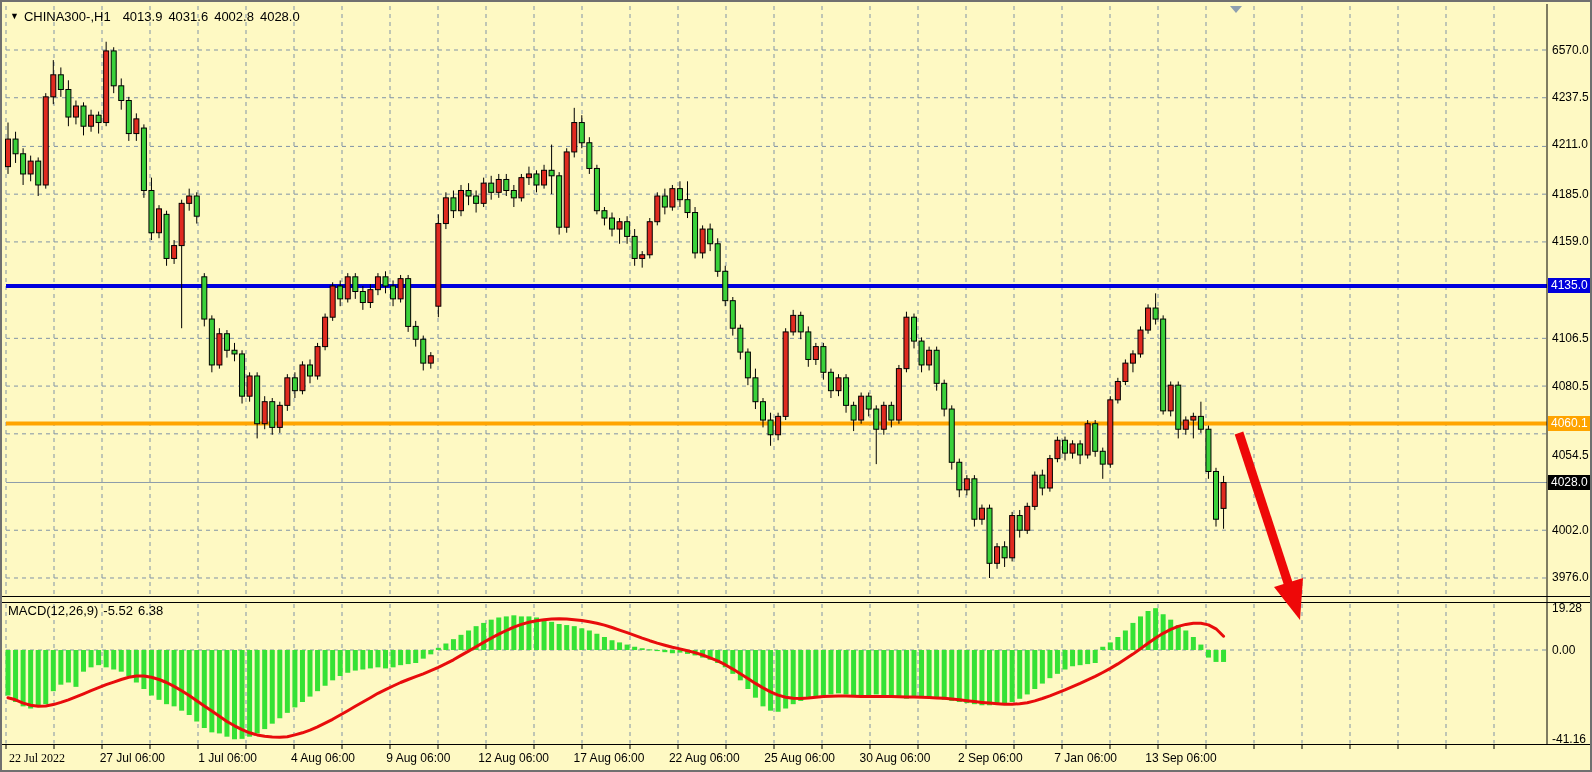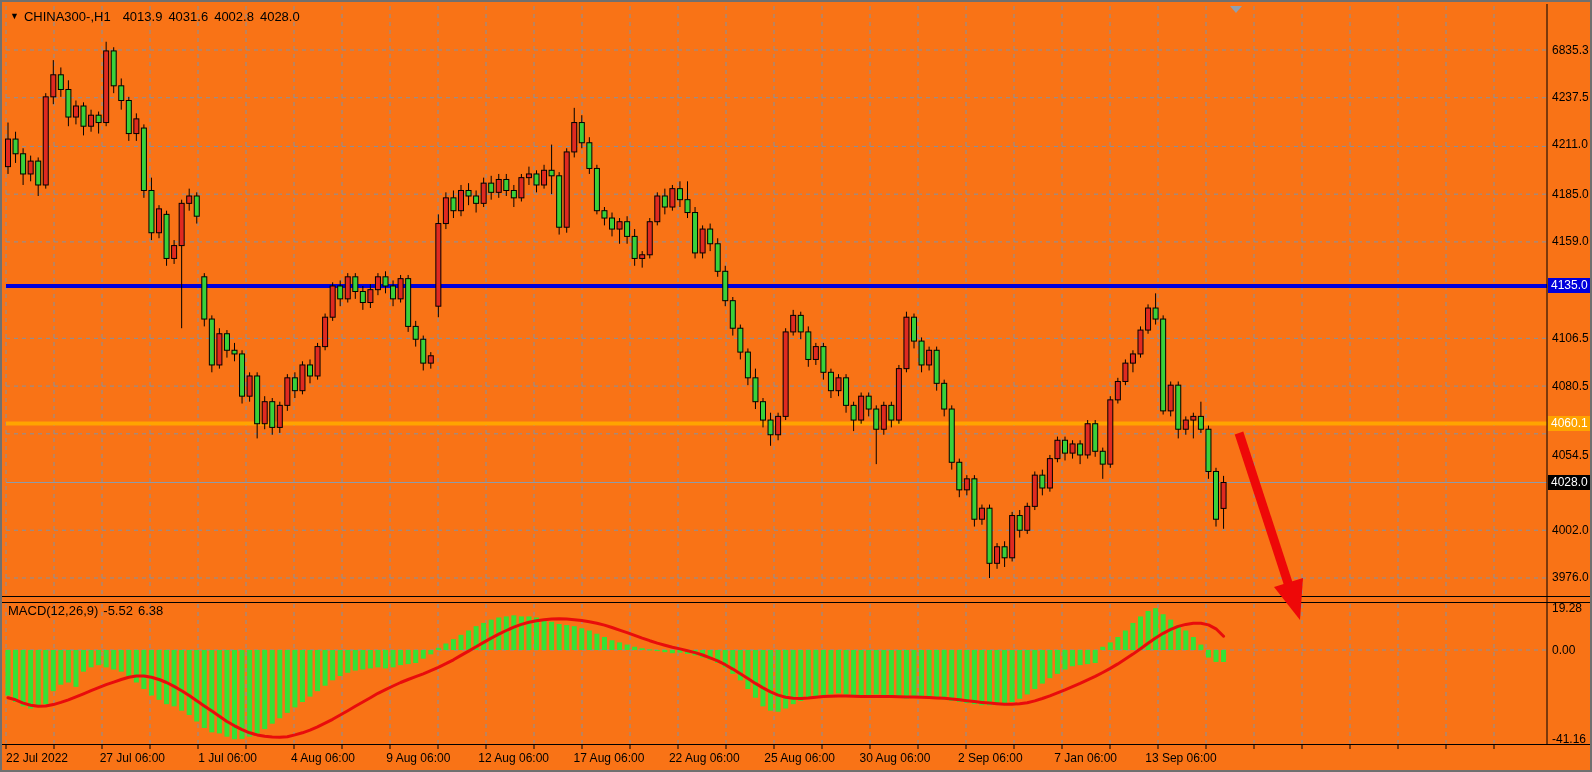--- a/index.html
+++ b/index.html
@@ -1,16 +1,16 @@
 <!DOCTYPE html>
 <html><head>
 <meta charset="utf-8">
 <style>
   html,body{margin:0;padding:0;background:#d4d0c8;font-family:"Liberation Sans",sans-serif;}
-  #window{position:relative;width:1592px;height:772px;background:#f97316;border:2px solid #707070;box-sizing:border-box;overflow:hidden;}
+  #window{position:relative;width:1592px;height:772px;background:#fef9c3;border:2px solid #707070;box-sizing:border-box;overflow:hidden;}
   #chart-svg{position:absolute;left:0;top:0;}
   .overlay{position:absolute;white-space:nowrap;}
   #title{left:8px;top:7px;font-size:13px;color:#000;}
   #title .tri{font-size:9px;vertical-align:2px;margin-right:5px;cursor:pointer;}
   #title .sym{margin-right:12px;}
   #title .v{margin-right:6px;}
   #macd-label{left:6px;top:601px;font-size:13px;color:#000;}
   #macd-label span{margin-right:5px;text-align:center;}
   .ylab{position:absolute;left:1550px;font-size:12px;color:#000;height:15px;line-height:15px;}
   .ytag{position:absolute;left:1546px;font-size:12px;color:#fff;height:15px;line-height:15px;padding:0 3px;min-width:41px;}
@@ -643,39 +643,39 @@
 
   <div id="title" class="overlay">
     <span class="tri">▼</span><span class="sym">CHINA300-,H1</span><span class="v">4013.9</span><span class="v">4031.6</span><span class="v">4002.8</span><span class="v">4028.0</span>
   </div>
 
   <div id="macd-label" class="overlay">
     <span>MACD(12,26,9)</span><span>-5.52</span><span>6.38</span>
   </div>
 
   <div id="price-axis">
-      <div class="ylab" style="top: 40.5px;">6835.3</div>
+      <div class="ylab" style="top: 40.5px;">6570.0</div>
       <div class="ylab" style="top: 88.249px;">4237.5</div>
       <div class="ylab" style="top: 135px;">4211.0</div>
       <div class="ylab" style="top: 184.665px;">4185.0</div>
       <div class="ylab" style="top: 232.414px;">4159.0</div>
       <div class="ylab" style="top: 328.83px;">4106.5</div>
       <div class="ylab" style="top: 376.579px;">4080.5</div>
       <div class="ylab" style="top: 446px;">4054.5</div>
       <div class="ylab" style="top: 520.745px;">4002.0</div>
       <div class="ylab" style="top: 568.494px;">3976.0</div>
       <div class="ytag" style="top: 276.49px; background: rgb(0, 0, 220);">4135.0</div>
       <div class="ytag" style="top: 414.044px; background: rgb(255, 164, 0);">4060.1</div>
       <div class="ytag" style="top: 472.996px; background: rgb(0, 0, 0);">4028.0</div>
       <div class="ylab" style="top: 598.72px;">19.28</div>
       <div class="ylab" style="top: 640.5px;">0.00</div>
       <div class="ylab" style="top: 729.694px; text-decoration: underline;">-41.16</div>
     </div>
   <div id="time-axis">
-      <div class="xlab" style="left: 35px;">22 Jul 2022</div>
+      <div class="xlab" style="left: 35px; font-family: Liberation Serif, serif;">22 Jul 2022</div>
       <div class="xlab" style="left: 130.33px;">27 Jul 06:00</div>
       <div class="xlab" style="left: 225.66px;">1 Jul 06:00</div>
       <div class="xlab" style="left: 320.99px;">4 Aug 06:00</div>
       <div class="xlab" style="left: 416.32px;">9 Aug 06:00</div>
       <div class="xlab" style="left: 511.65px;">12 Aug 06:00</div>
       <div class="xlab" style="left: 606.98px;">17 Aug 06:00</div>
       <div class="xlab" style="left: 702.31px;">22 Aug 06:00</div>
       <div class="xlab" style="left: 797.64px;">25 Aug 06:00</div>
       <div class="xlab" style="left: 892.97px;">30 Aug 06:00</div>
       <div class="xlab" style="left: 988.3px;">2 Sep 06:00</div>

